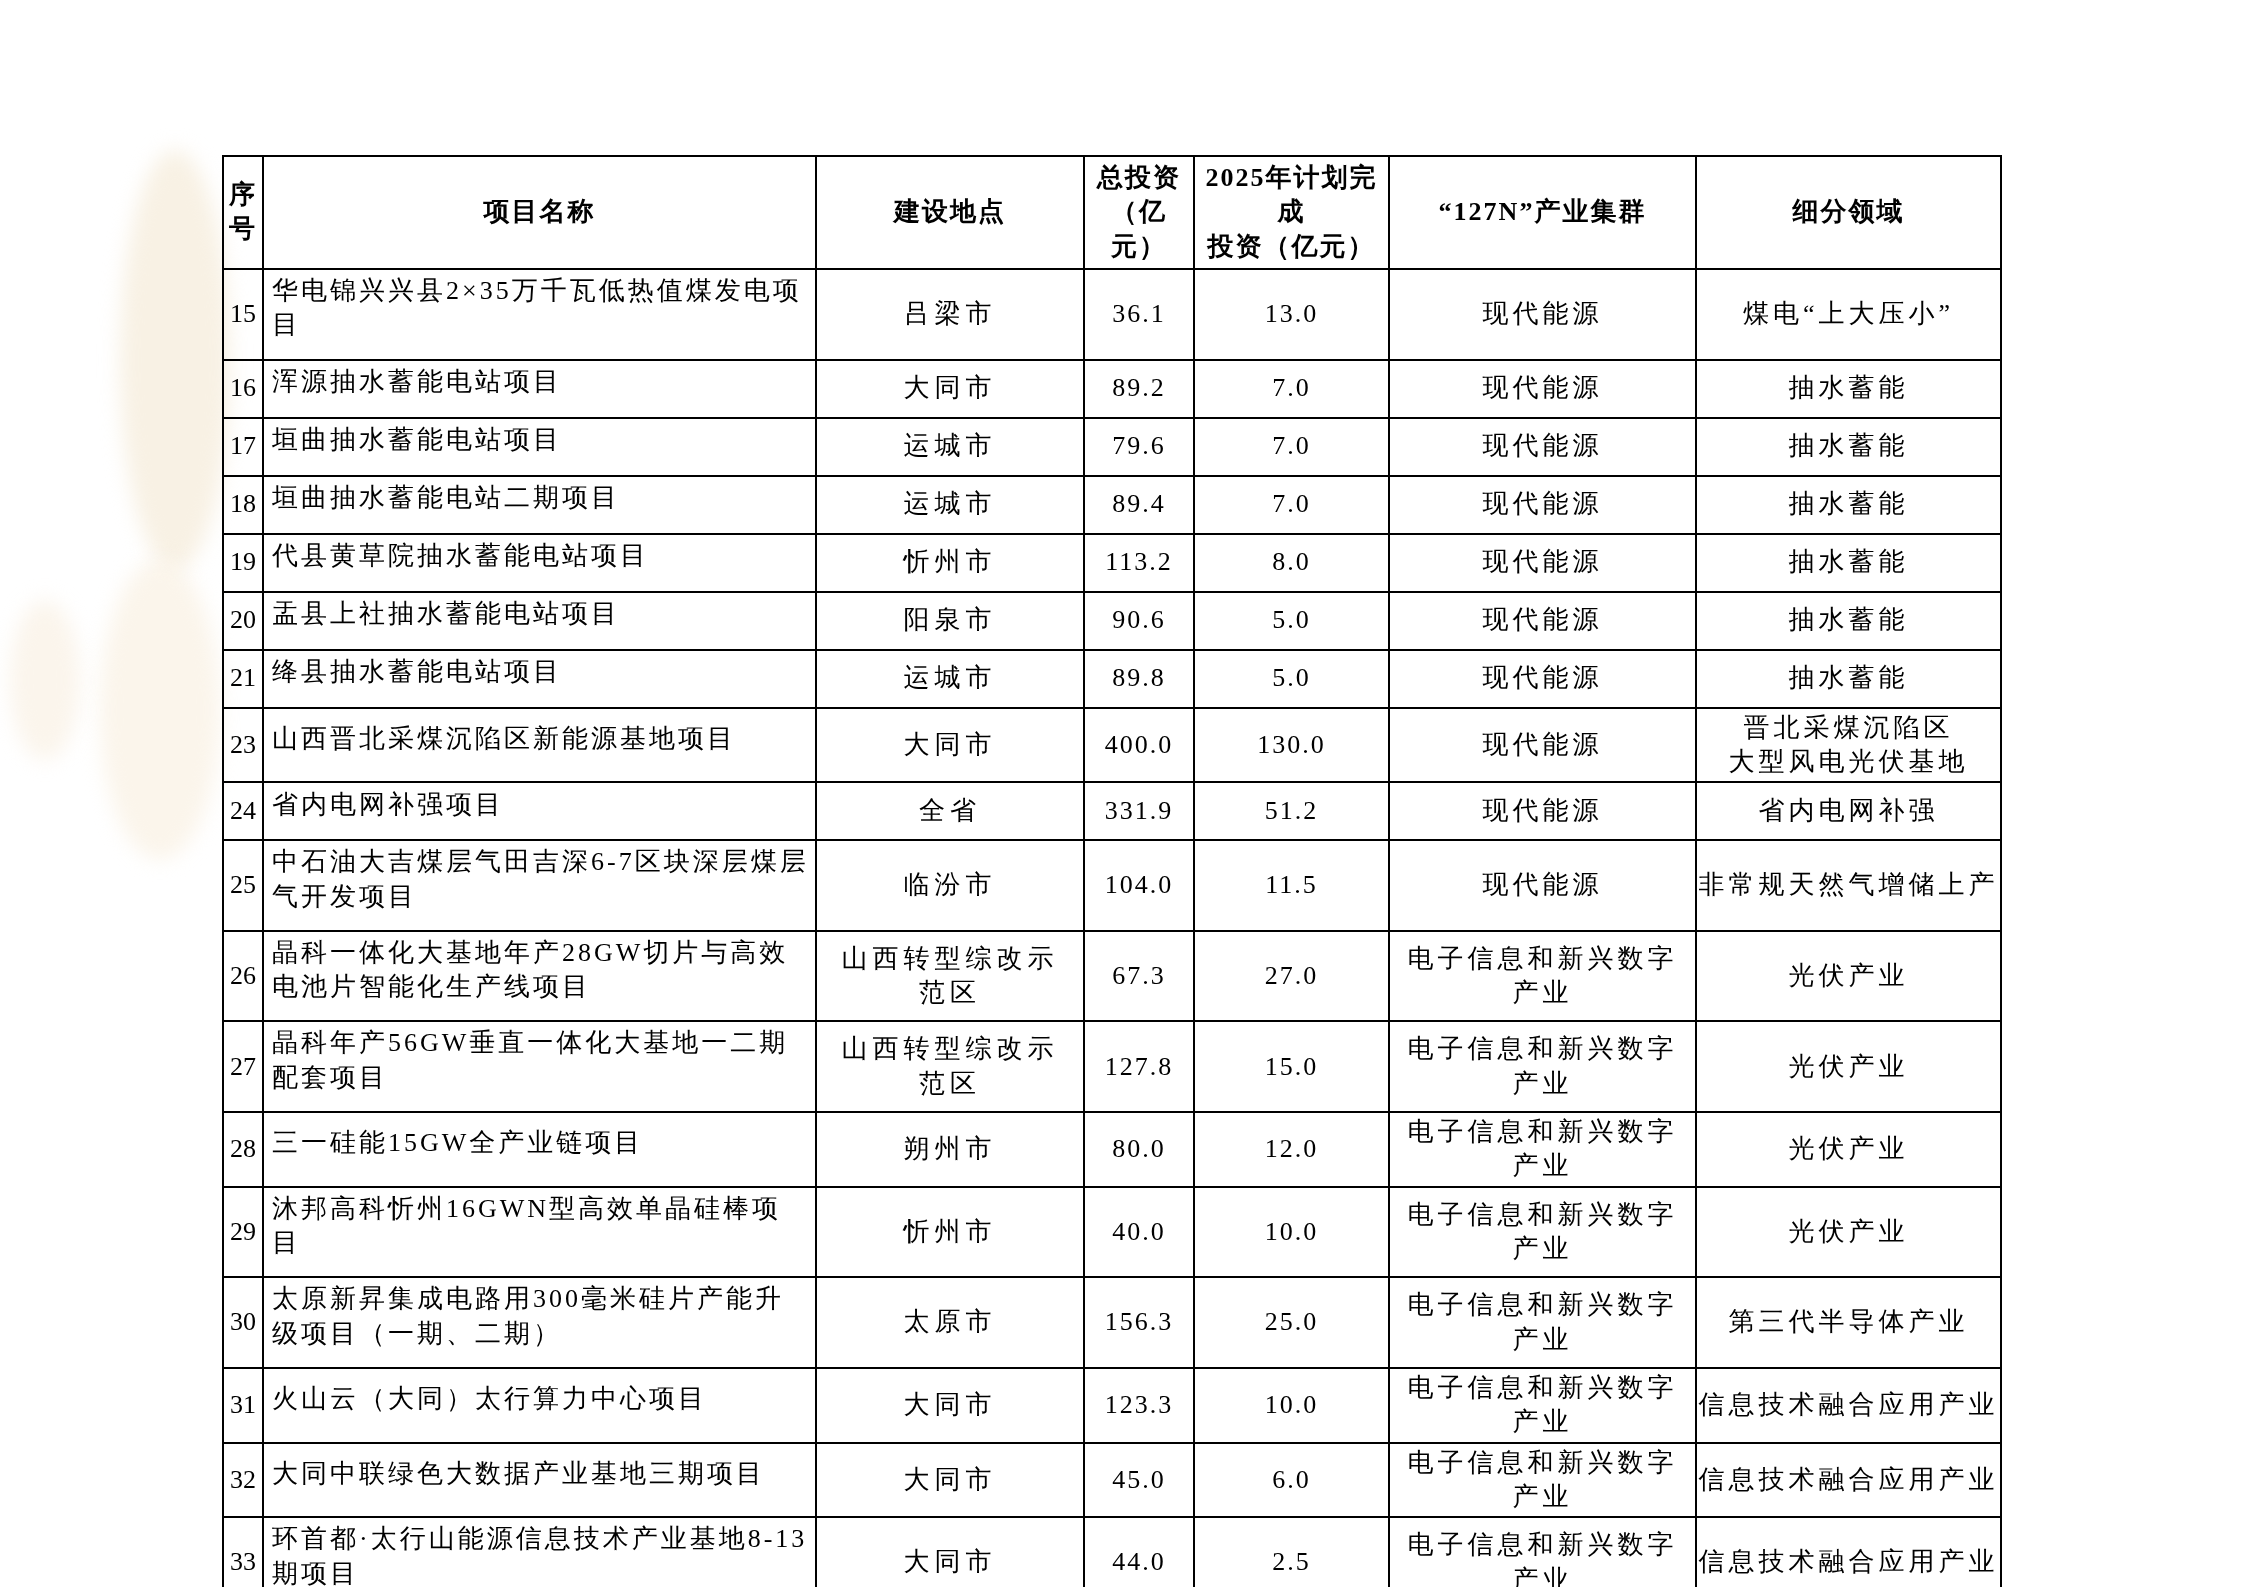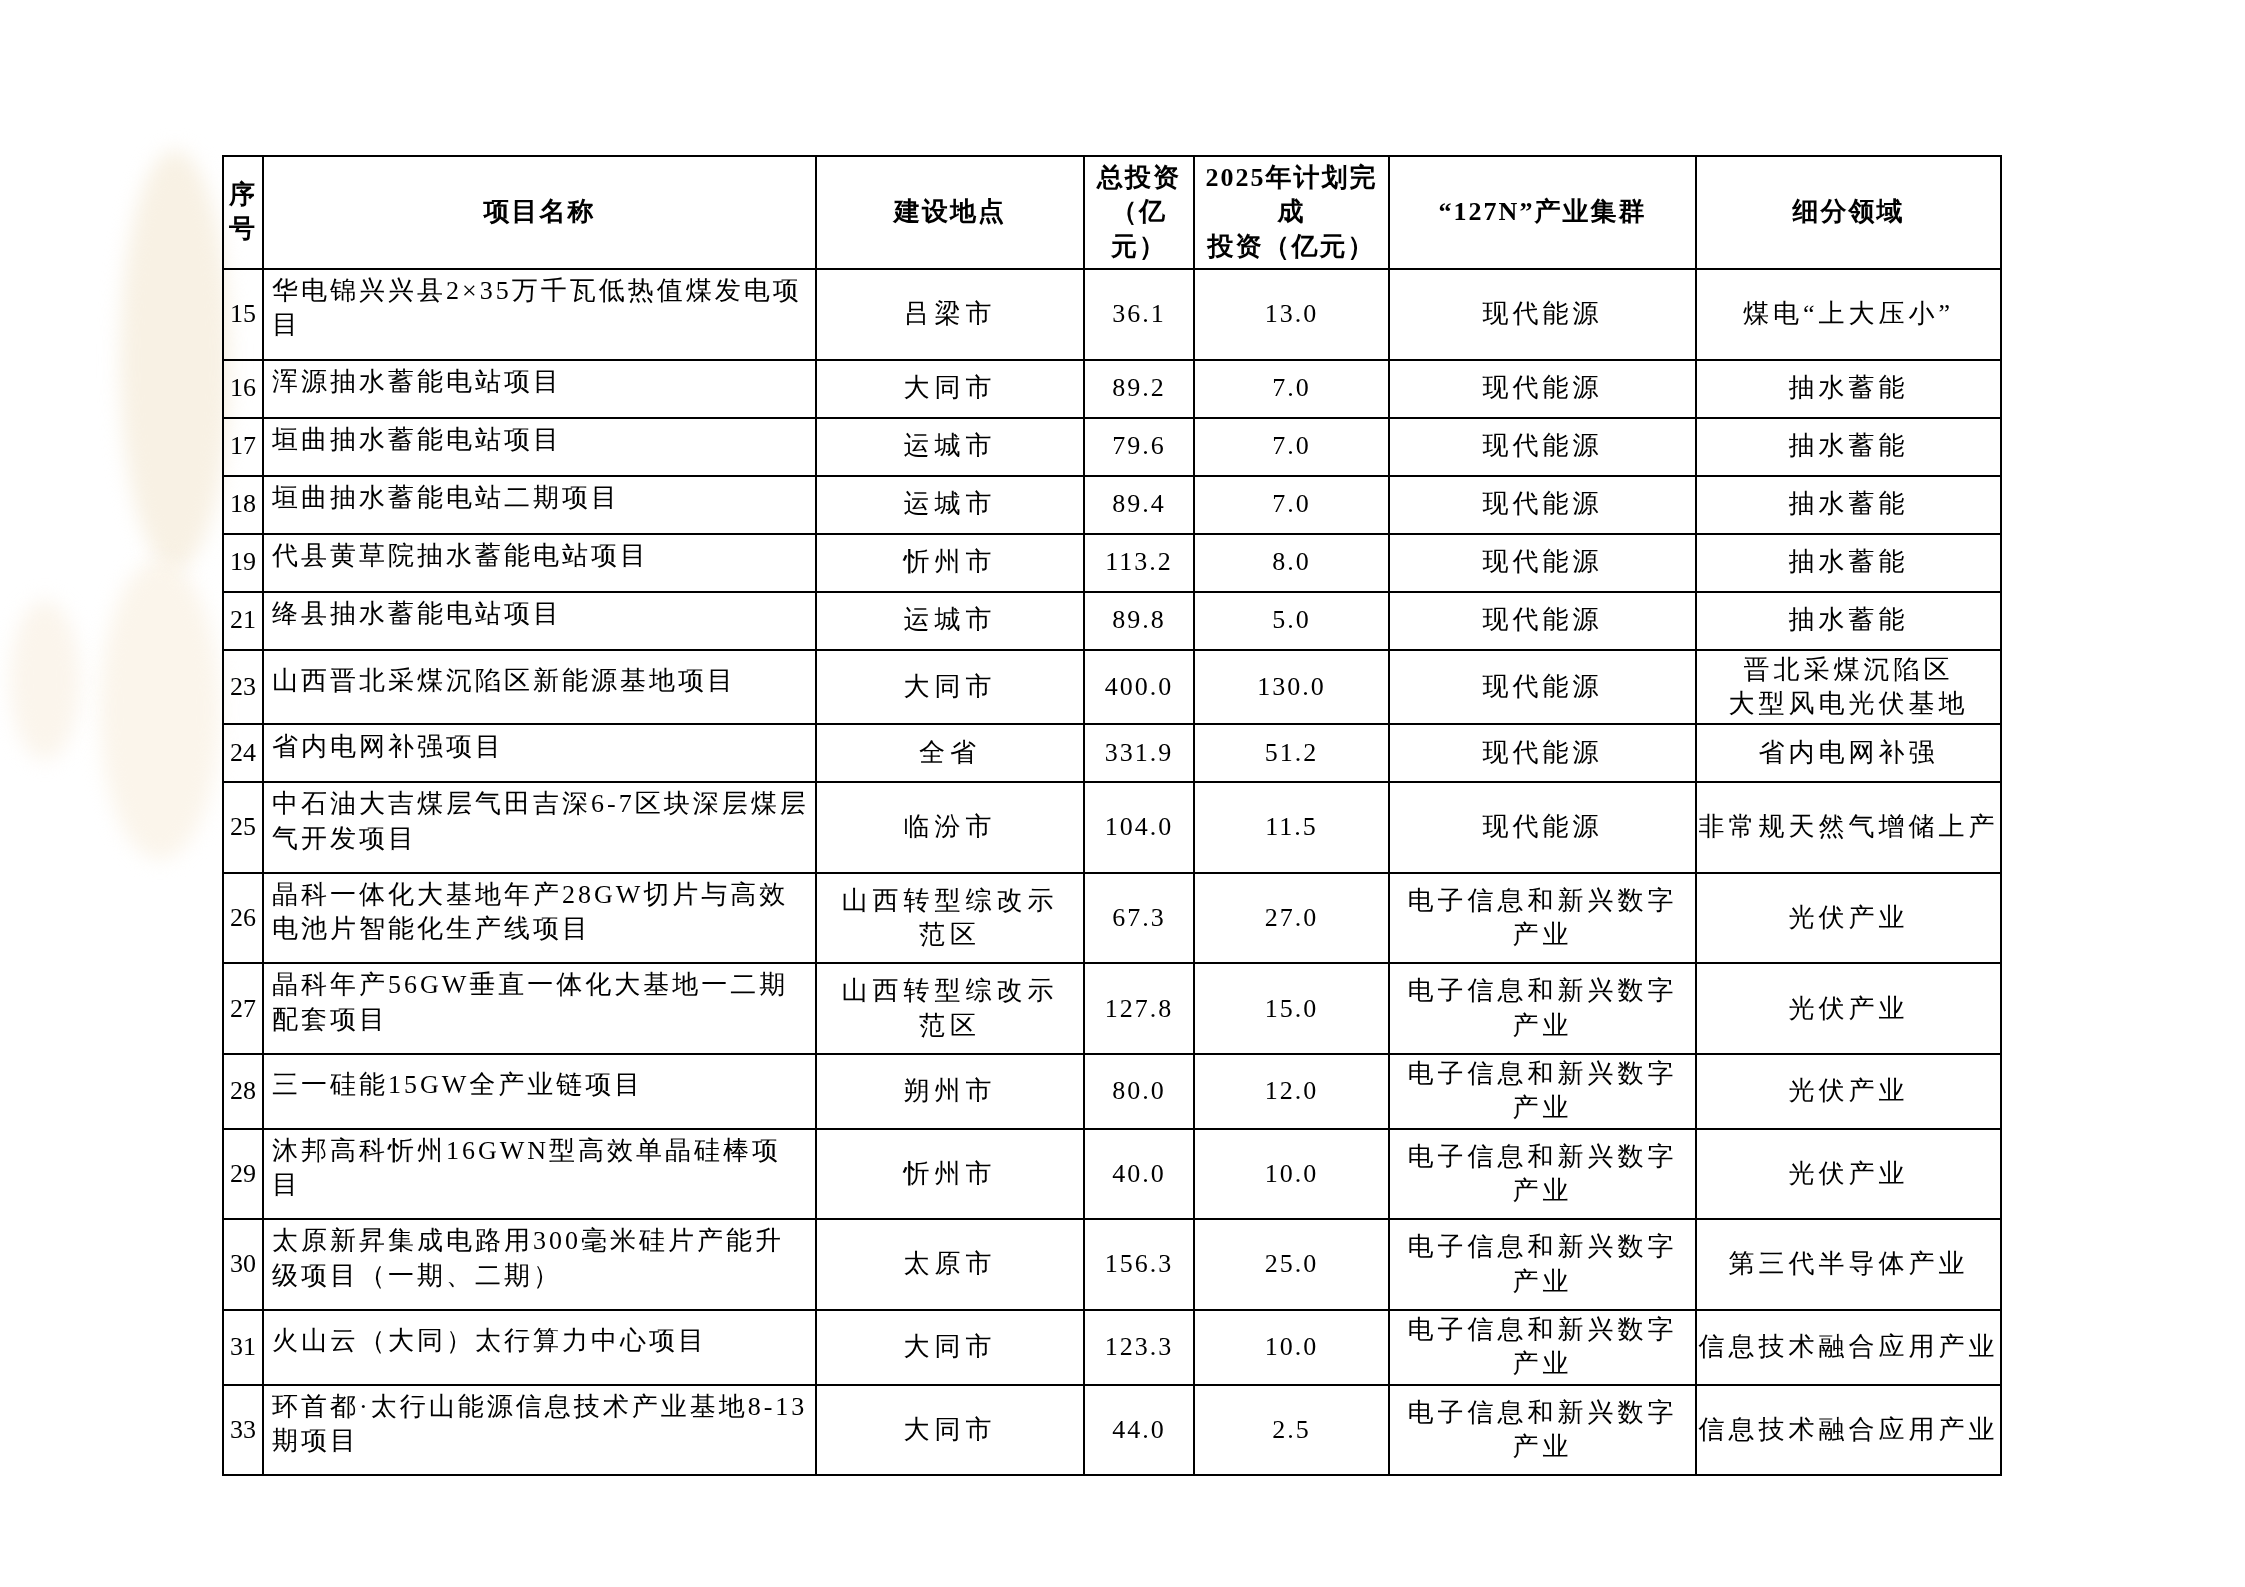--- a/index.html
+++ b/index.html
@@ -168,20 +168,29 @@
         <tr>
       <td class="c-no">19</td>
       <td class="c-name">代县黄草院抽水蓄能电站项目</td>
       <td class="c-loc">忻州市</td>
       <td class="c-num">113.2</td>
       <td class="c-num">8.0</td>
       <td class="c-cluster">现代能源</td>
       <td class="c-field">抽水蓄能</td>
     </tr>
         <tr>
+      <td class="c-no">20</td>
+      <td class="c-name">盂县上社抽水蓄能电站项目</td>
+      <td class="c-loc">阳泉市</td>
+      <td class="c-num">90.6</td>
+      <td class="c-num">5.0</td>
+      <td class="c-cluster">现代能源</td>
+      <td class="c-field">抽水蓄能</td>
+    </tr>
+        <tr>
       <td class="c-no">21</td>
       <td class="c-name">绛县抽水蓄能电站项目</td>
       <td class="c-loc">运城市</td>
       <td class="c-num">89.8</td>
       <td class="c-num">5.0</td>
       <td class="c-cluster">现代能源</td>
       <td class="c-field">抽水蓄能</td>
     </tr>
         <tr>
       <td class="c-no">23</td>
@@ -259,20 +268,29 @@
         <tr>
       <td class="c-no">31</td>
       <td class="c-name">火山云（大同）太行算力中心项目</td>
       <td class="c-loc">大同市</td>
       <td class="c-num">123.3</td>
       <td class="c-num">10.0</td>
       <td class="c-cluster">电子信息和新兴数字产业</td>
       <td class="c-field">信息技术融合应用产业</td>
     </tr>
         <tr>
+      <td class="c-no">32</td>
+      <td class="c-name">大同中联绿色大数据产业基地三期项目</td>
+      <td class="c-loc">大同市</td>
+      <td class="c-num">45.0</td>
+      <td class="c-num">6.0</td>
+      <td class="c-cluster">电子信息和新兴数字产业</td>
+      <td class="c-field">信息技术融合应用产业</td>
+    </tr>
+        <tr>
       <td class="c-no">33</td>
       <td class="c-name">环首都·太行山能源信息技术产业基地8-13期项目</td>
       <td class="c-loc">大同市</td>
       <td class="c-num">44.0</td>
       <td class="c-num">2.5</td>
       <td class="c-cluster">电子信息和新兴数字产业</td>
       <td class="c-field">信息技术融合应用产业</td>
     </tr>
       </tbody>
   </table>

